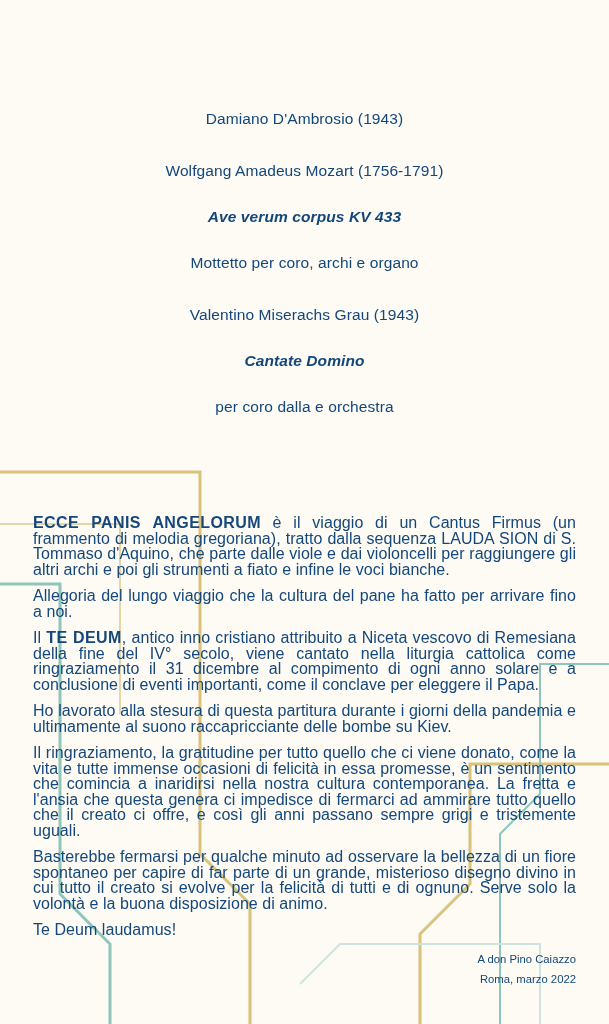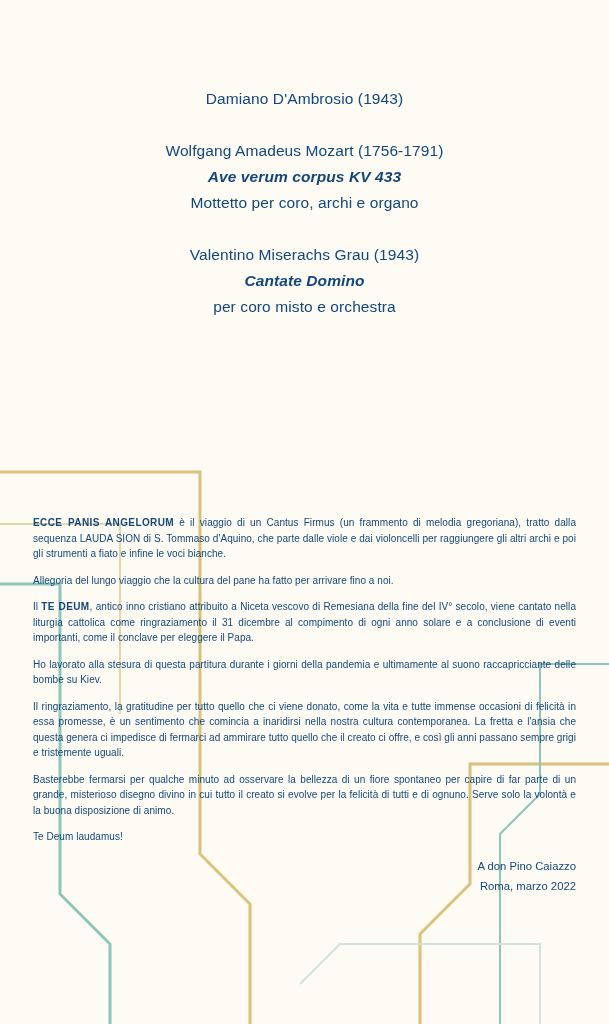--- a/index.html
+++ b/index.html
@@ -42,40 +42,41 @@
     text-align: center;
   }
   .blk {
     margin-bottom: 26px;
   }
   .blk .ln {
     font-size: 15.5px;
     line-height: 26px;
     color: #13477c;
     letter-spacing: 0.1px;
+    margin-top: 20px;
   }
   .blk .ln.ital-bold {
     font-style: italic;
     font-weight: bold;
   }
   .blk .ln .tail {
     font-weight: normal;
     font-style: normal;
   }
 
   .notes {
     position: absolute;
     left: 33px;
     top: 515px;
     width: 543px;
     text-align: left;
   }
   .notes p {
     margin: 0 0 11px 0;
-    font-size: 10px;
+    font-size: 16px;
     line-height: 15.5px;
     color: #14477c;
     text-align: justify;
     letter-spacing: 0.05px;
   }
   .notes strong {
     font-weight: bold;
     letter-spacing: 0.4px;
   }
   .sign {
@@ -112,21 +113,21 @@
 
     <div class="blk">
       <div class="ln">Wolfgang Amadeus Mozart (1756-1791)</div>
       <div class="ln ital-bold"><span>Ave verum corpus KV 433</span></div>
       <div class="ln">Mottetto per coro, archi e organo</div>
     </div>
 
     <div class="blk">
       <div class="ln">Valentino Miserachs Grau (1943)</div>
       <div class="ln ital-bold">Cantate Domino</div>
-      <div class="ln">per coro misto e orchestra</div>
+      <div class="ln">per coro dalla e orchestra</div>
     </div>
 
 
   </div>
 
   <div class="notes">
     <p><strong>ECCE PANIS ANGELORUM</strong><span> è il viaggio di un Cantus Firmus (un frammento di melodia gregoriana), tratto dalla sequenza LAUDA SION di S. Tommaso d'Aquino, che parte dalle viole e dai violoncelli per raggiungere gli altri archi e poi gli strumenti a fiato e infine le voci bianche.</span></p>
     <p>Allegoria del lungo viaggio che la cultura del pane ha fatto per arrivare fino a noi.</p>
     <p><span>Il </span><strong>TE DEUM</strong><span>, antico inno cristiano attribuito a Niceta vescovo di Remesiana della fine del IV° secolo, viene cantato nella liturgia cattolica come ringraziamento il 31 dicembre al compimento di ogni anno solare e a conclusione di eventi importanti, come il conclave per eleggere il Papa.</span></p>
     <p>Ho lavorato alla stesura di questa partitura durante i giorni della pandemia e ultimamente al suono raccapricciante delle bombe su Kiev.</p>

